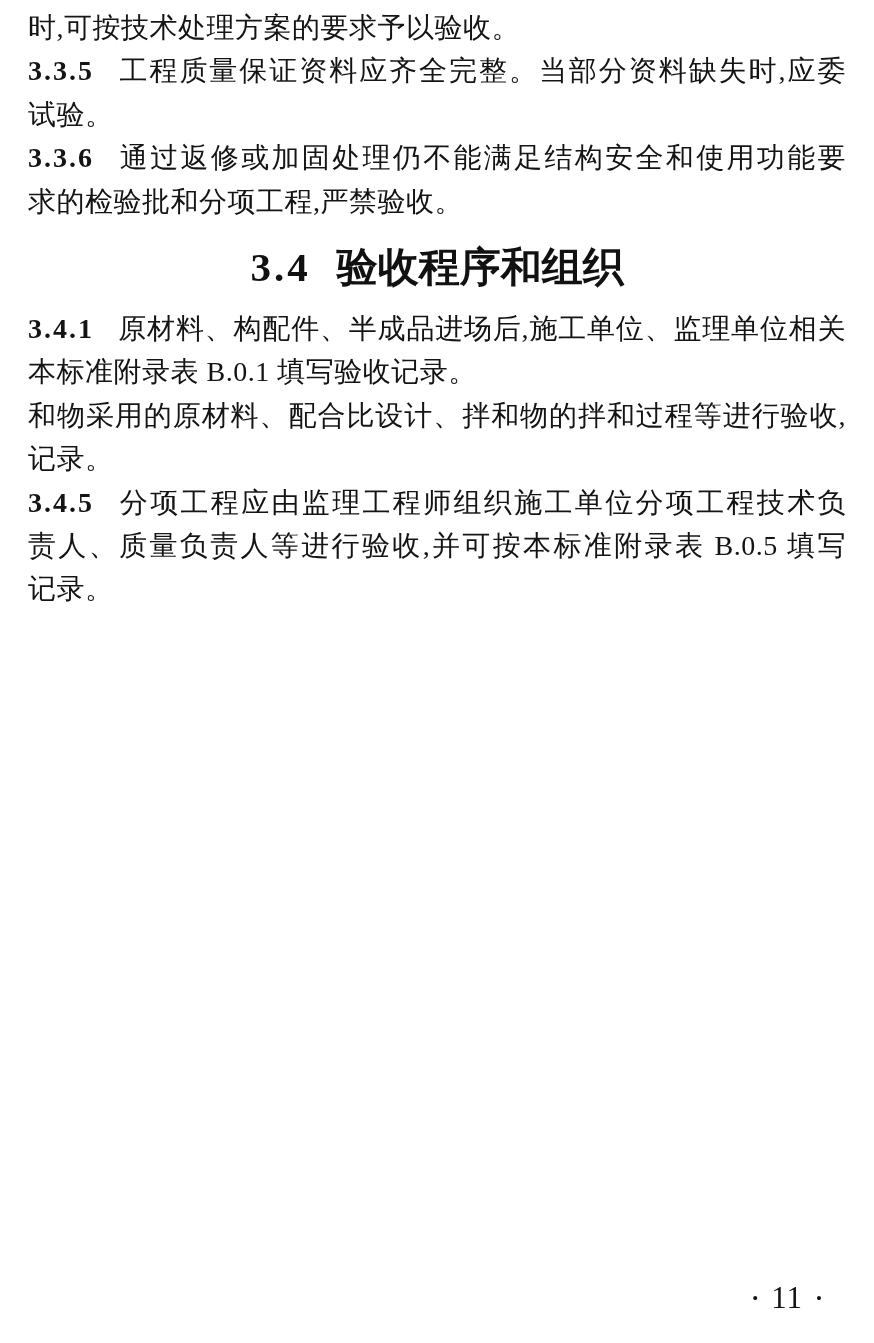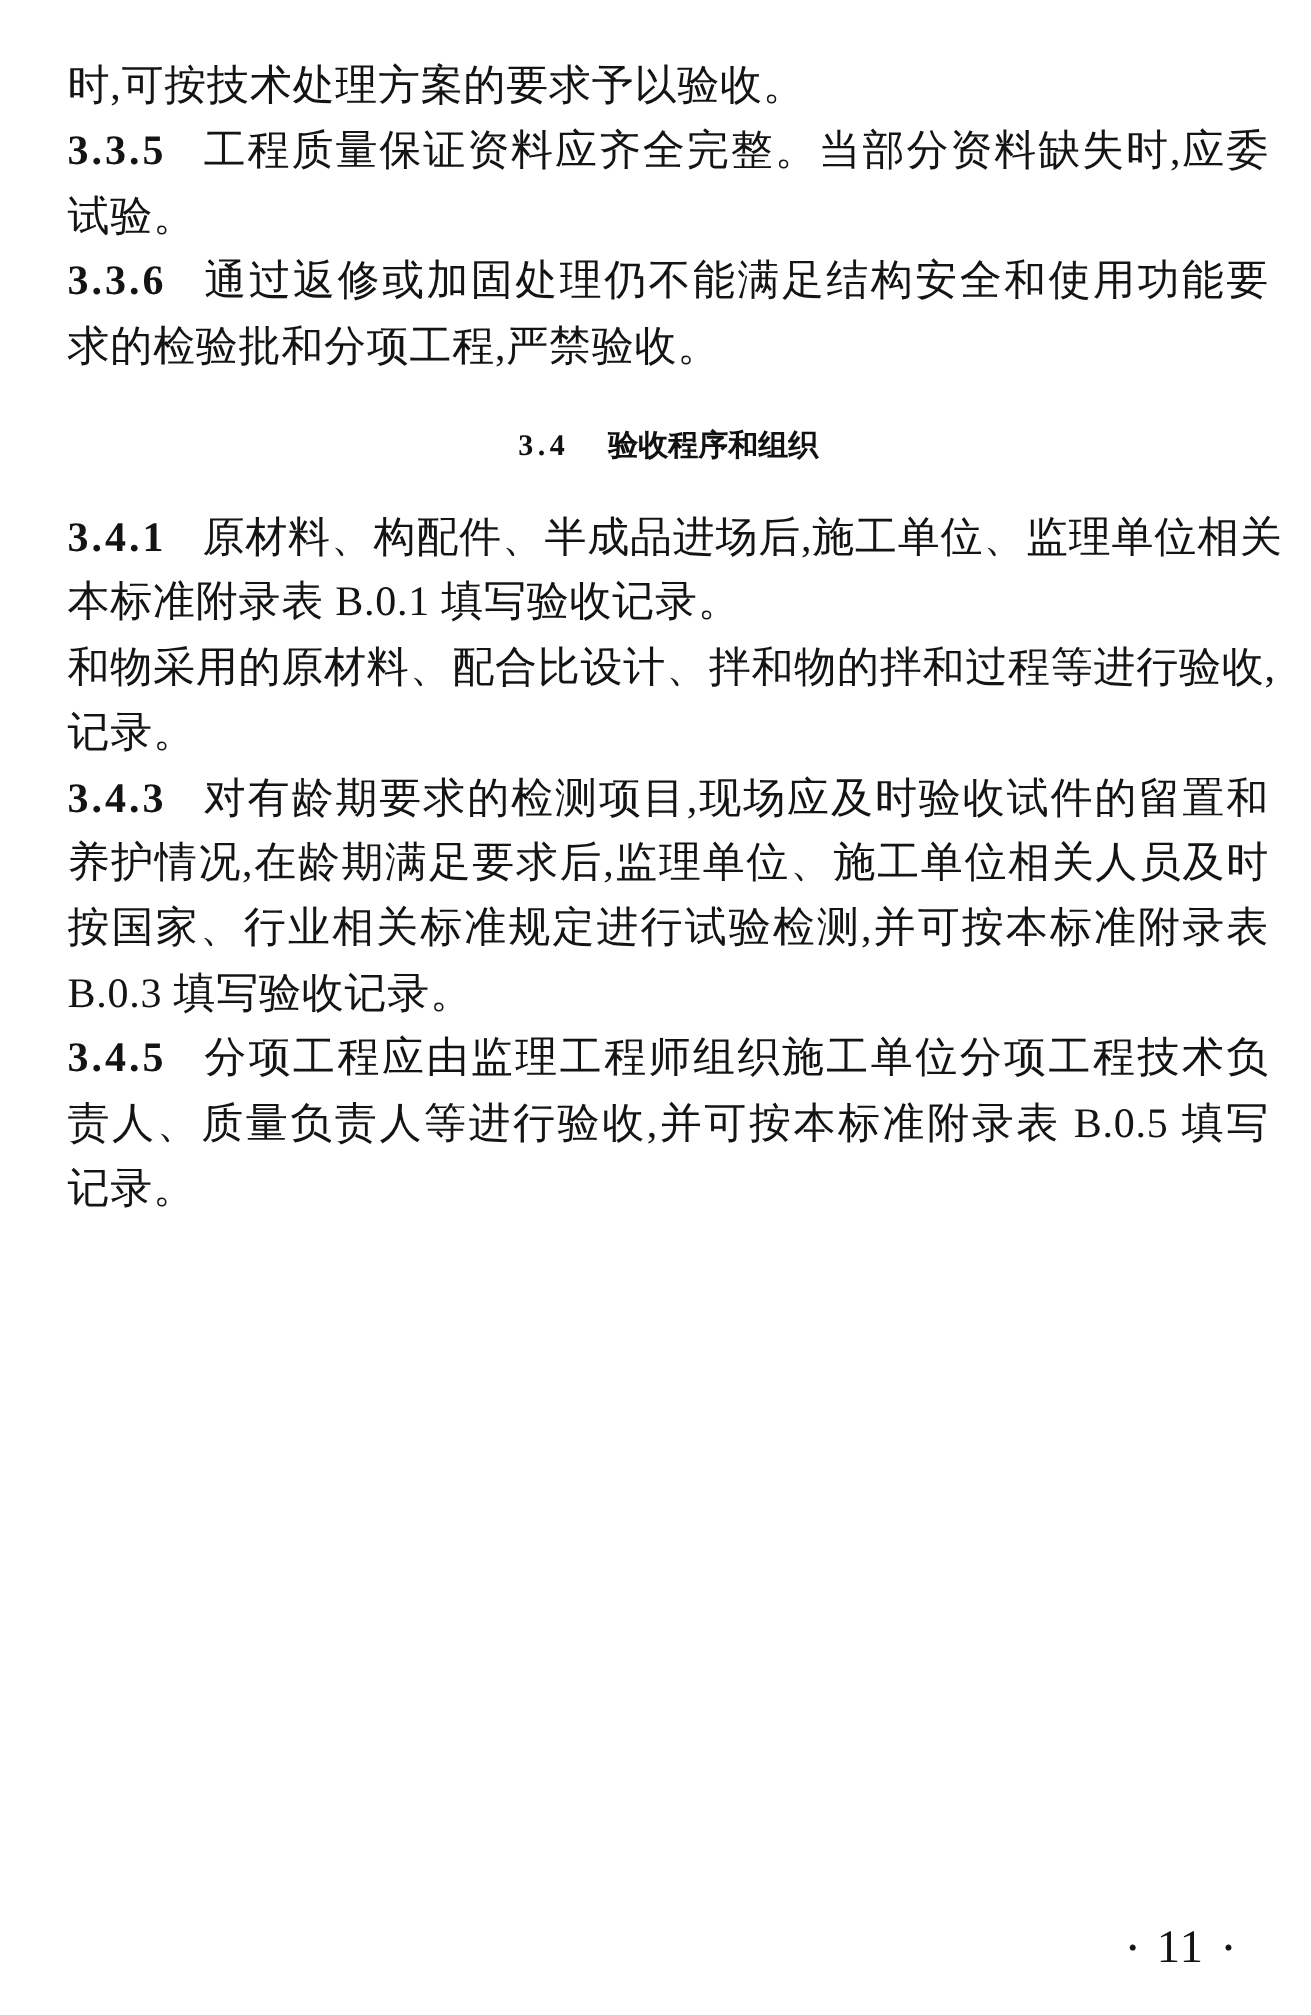--- a/index.html
+++ b/index.html
@@ -10,24 +10,24 @@
   body {
     width: 874px;
     height: 1343px;
     position: relative;
     overflow: hidden;
     font-family: "Liberation Serif", "DejaVu Serif", serif;
     color: #141414;
   }
   .content {
     position: absolute;
-    left: 45px;
+    left: 28px;
     right: 28px;
     top: 0;
-    padding-top: 36px;
+    padding-top: 6px;
   }
   .line {
     font-size: 28px;
     line-height: 43.4px;
     white-space: nowrap;
     text-align: justify;
     text-align-last: justify;
     letter-spacing: 0.5px;
   }
   .line.short {
@@ -39,21 +39,21 @@
     font-family: "Liberation Serif", "DejaVu Serif", serif;
     margin-top: 28px;
   }
   .num-gap {
     display: inline-block;
     width: 24px;
   }
   .section-heading {
     margin: 20px 0 16px 0;
     line-height: 48px;
-    font-size: 20px;
+    font-size: 41px;
     font-weight: 700;
     text-align: center;
     text-align-last: center;
     font-family: "Liberation Sans", "DejaVu Sans", sans-serif;
     color: #111111;
   }
   .section-heading .sec-num {
     font-family: "Liberation Serif", "DejaVu Serif", serif;
     letter-spacing: 3px;
   }
@@ -109,28 +109,20 @@
       <span class="clause-num">3.4.1</span><span class="num-gap"></span><span>原材料、构配件、半成品进场后,施工单位、监理单位相关</span>
     </div>
     <div class="line short">本标准附录表 B.0.1 填写验收记录。</div>
   </div>
 
   <div>
     <div class="line">和物采用的原材料、配合比设计、拌和物的拌和过程等进行验收,</div>
     <div class="line short">记录。</div>
   </div>
 
-  <div>
-    <div class="line">
-      <span class="clause-num">3.4.3</span><span class="num-gap"></span><span>对有龄期要求的检测项目,现场应及时验收试件的留置和</span>
-    </div>
-    <div class="line">养护情况,在龄期满足要求后,监理单位、施工单位相关人员及时</div>
-    <div class="line">按国家、行业相关标准规定进行试验检测,并可按本标准附录表</div>
-    <div class="line short">B.0.3 填写验收记录。</div>
-  </div>
 
 
   <div>
     <div class="line">
       <span class="clause-num">3.4.5</span><span class="num-gap"></span><span>分项工程应由监理工程师组织施工单位分项工程技术负</span>
     </div>
     <div class="line">责人、质量负责人等进行验收,并可按本标准附录表 B.0.5 填写</div>
     <div class="line short">记录。</div>
   </div>
 

